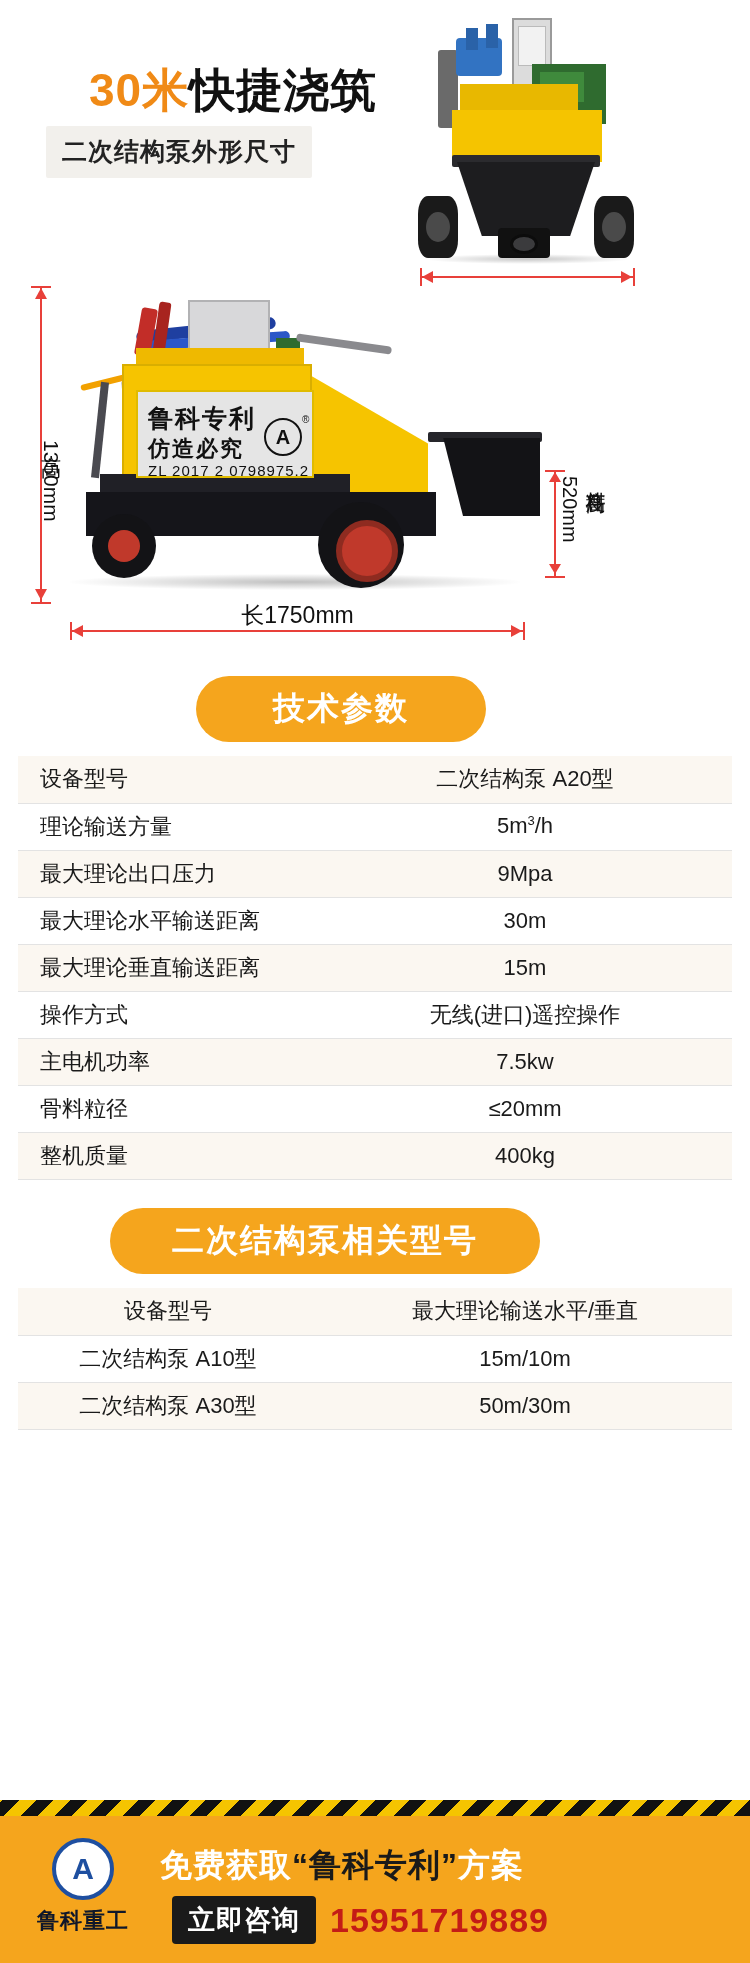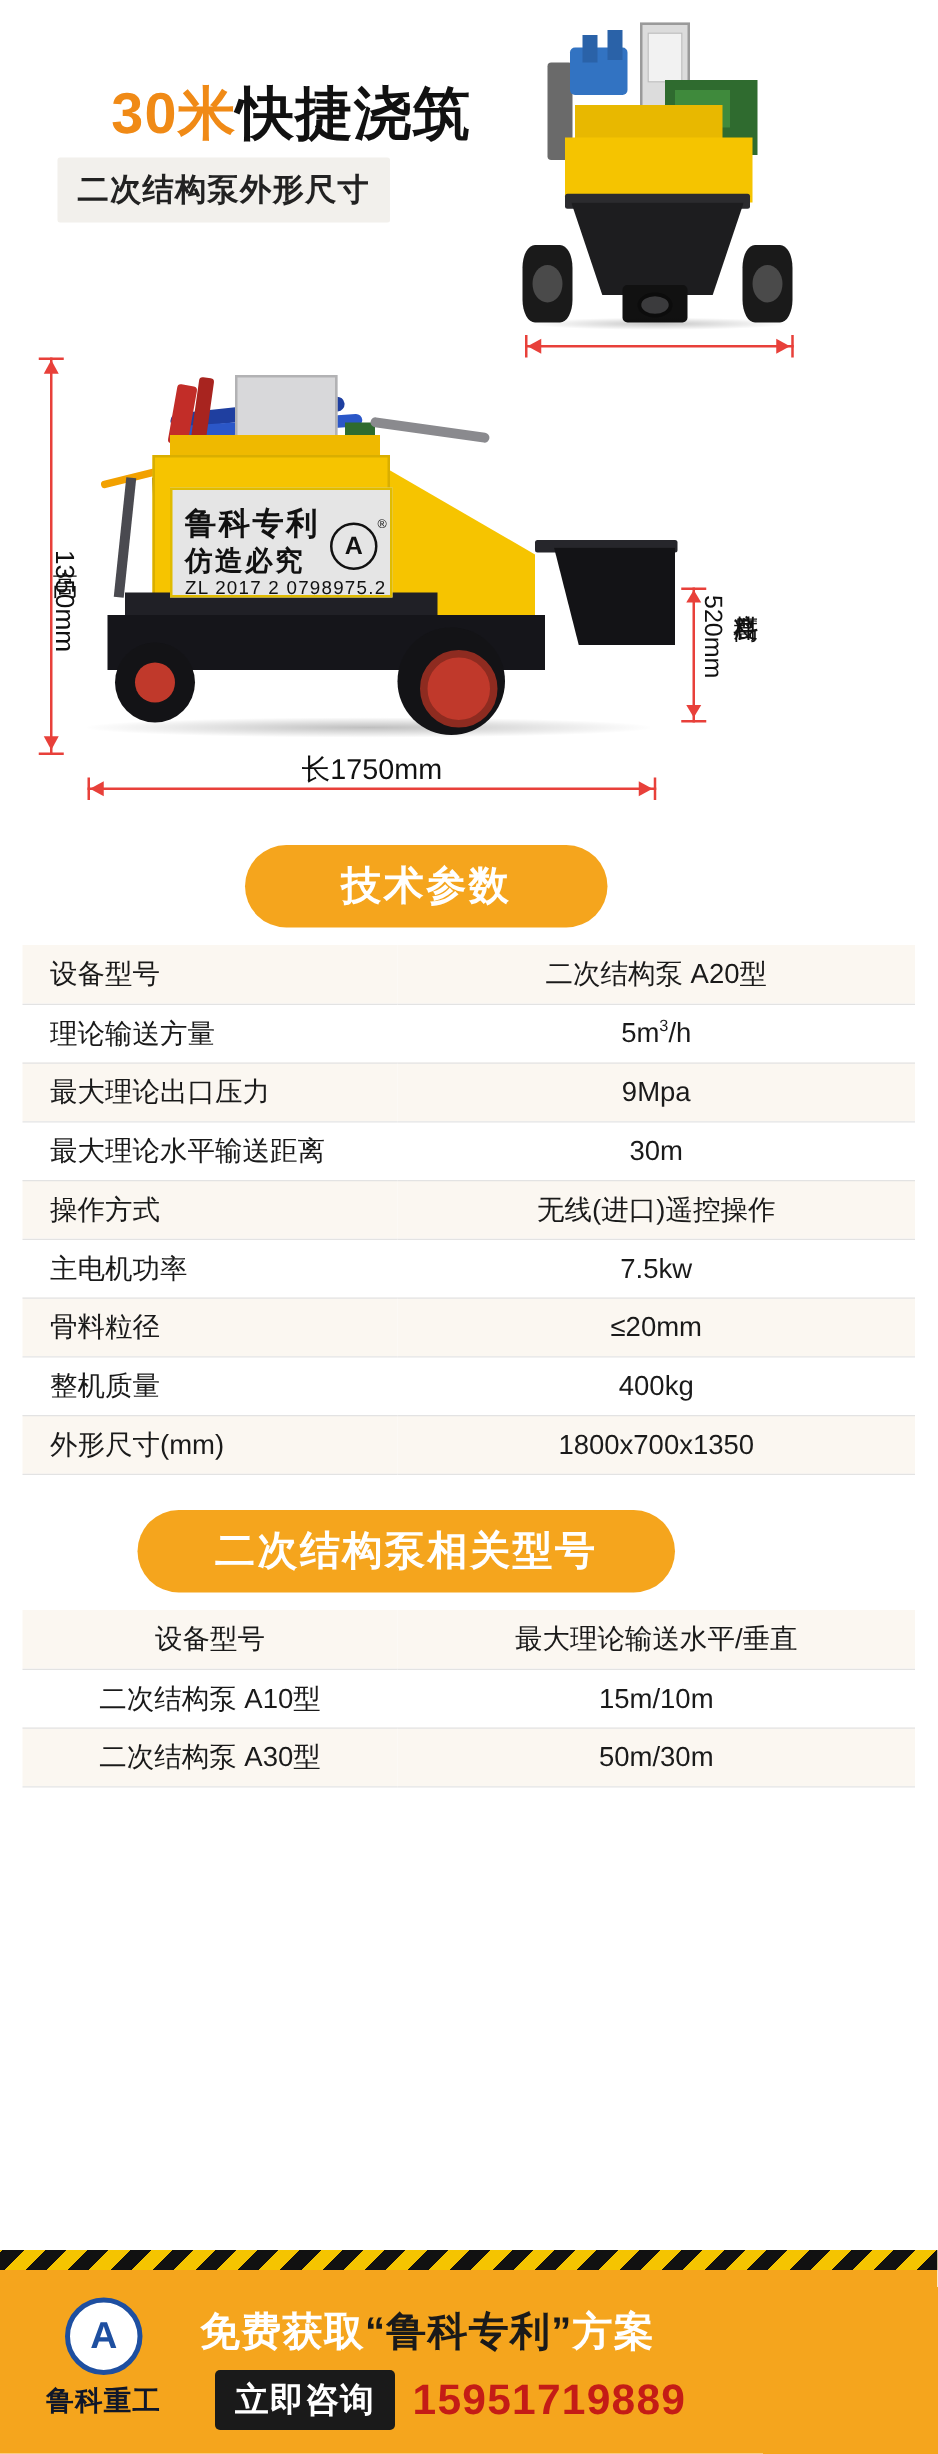--- a/index.html
+++ b/index.html
@@ -625,38 +625,38 @@
     </tr>
     <tr>
       <td class="k">最大理论出口压力</td>
       <td class="v">9Mpa</td>
     </tr>
     <tr>
       <td class="k">最大理论水平输送距离</td>
       <td class="v">30m</td>
     </tr>
     <tr>
+      <td class="k">最大理论垂直输送距离</td>
+      <td class="v">15m</td>
+    </tr>
+    <tr>
       <td class="k">操作方式</td>
       <td class="v">无线(进口)遥控操作</td>
     </tr>
     <tr>
       <td class="k">主电机功率</td>
       <td class="v">7.5kw</td>
     </tr>
     <tr>
       <td class="k">骨料粒径</td>
       <td class="v">≤20mm</td>
     </tr>
     <tr>
       <td class="k">整机质量</td>
       <td class="v">400kg</td>
-    </tr>
-    <tr>
-      <td class="k">外形尺寸(mm)</td>
-      <td class="v">1800x700x1350</td>
     </tr>
   </tbody>
 </table>
 
 <div class="pill" id="pill-models">二次结构泵相关型号</div>
 
 <table class="models-table">
   <tbody>
     <tr>
       <td class="c1">设备型号</td>

